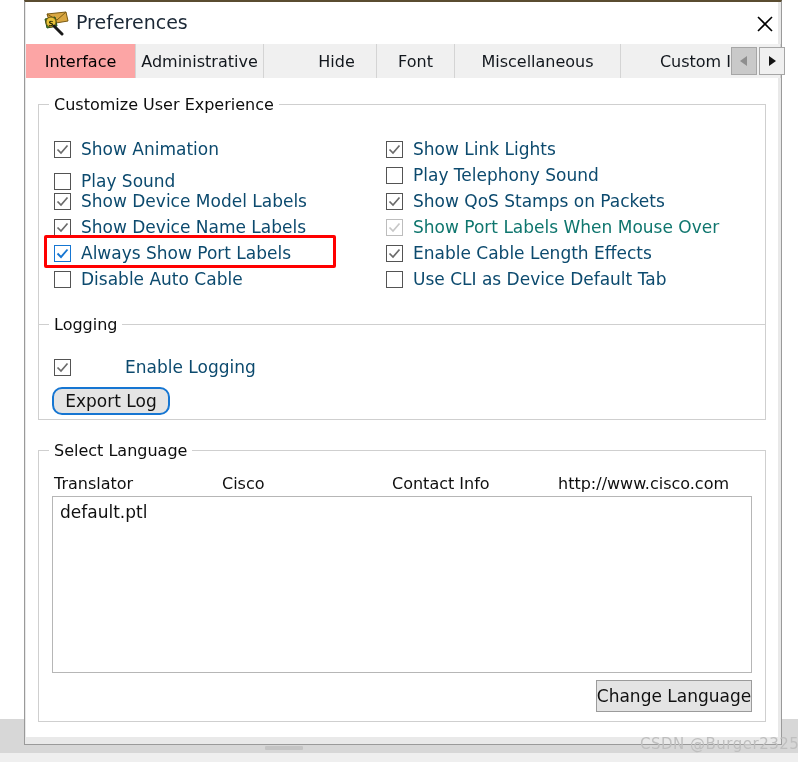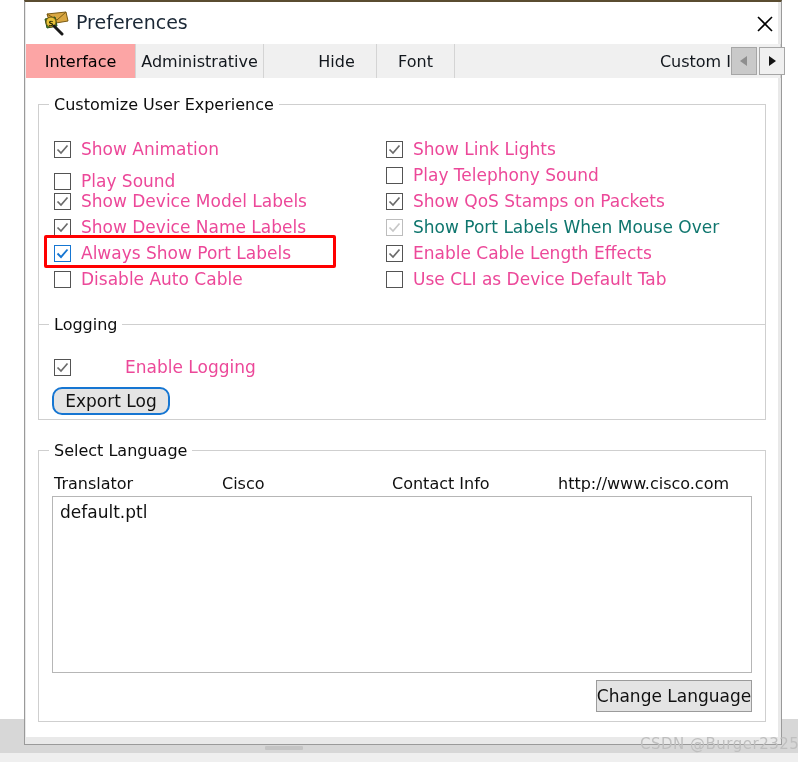--- a/index.html
+++ b/index.html
@@ -123,21 +123,21 @@
     background:#ffffff;
     box-sizing:border-box;
     position:relative;
     flex:0 0 auto;
   }
   .cbbox.blue{border-color:#1676d2;}
   .cbbox.disabled{border-color:#bdbdbd;}
   .cbbox svg{position:absolute;left:1px;top:1px;}
   .cblabel{
     margin-left:10px;
-    font-size:17px;color:#ec4899;
+    font-size:17px;color:#0c4a6e;
   }
   .cblabel.disabled{color:#0f766e;}
 
   
   #highlight-box{
     position:absolute;
     border:3px solid #ff0000;
     border-radius:2px;
     box-sizing:border-box;
     pointer-events:none;
@@ -215,20 +215,21 @@
       <line x1="17" y1="3" x2="3" y2="17" stroke="#000" stroke-width="1.6"></line>
     </svg>
   </div>
 </div>
 
 <div id="tabstrip">
   <div class="tab active" style="left:0px;width:110px;">Interface</div>
   <div class="tab" style="left:110px;width:128px;">Administrative</div>
   <div class="tab" style="left:271px;width:80px;">Hide</div>
   <div class="tab" style="left:351px;width:78px;">Font</div>
+  <div class="tab" style="left:429px;width:166px;">Miscellaneous</div>
   <div class="tab" style="left:595px;width:160px;justify-content:center;">Custom In</div>
   <div id="tab-scroll-left">
     <svg width="10" height="12" viewBox="0 0 10 12">
         <polygon points="8,1 8,11 1,6" fill="#8e8e8e"></polygon>
       </svg>
   </div>
   <div id="tab-scroll-right">
     <svg width="10" height="12" viewBox="0 0 10 12">
         <polygon points="2,1 2,11 9,6" fill="#141414"></polygon>
       </svg>

